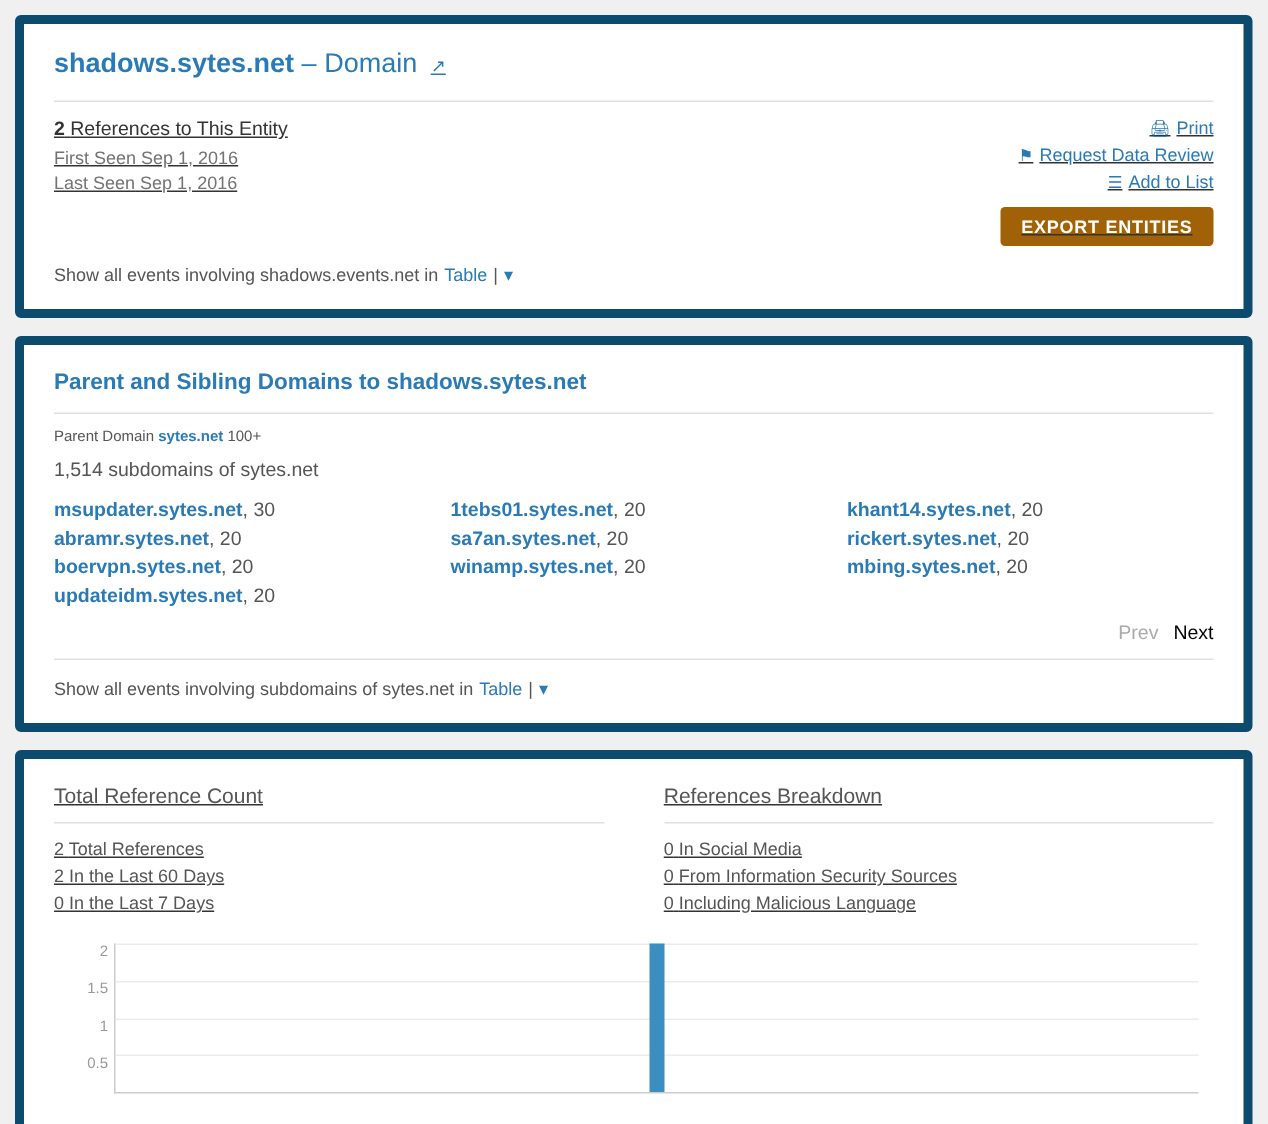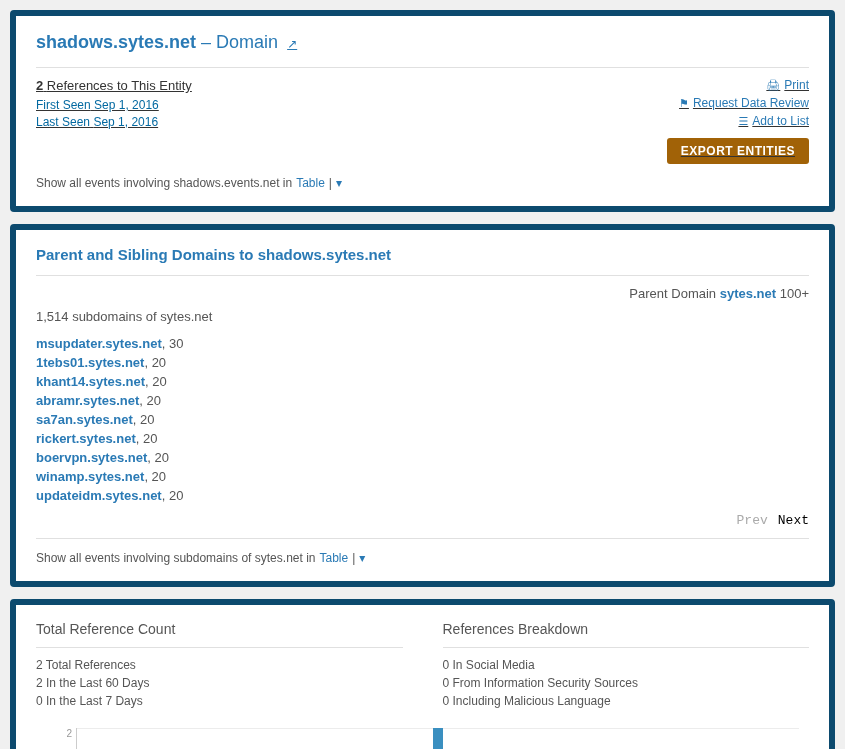--- a/index.html
+++ b/index.html
@@ -38,21 +38,21 @@
       margin: 10px 0;
     }
     .top-section {
       display: flex;
       justify-content: space-between;
       align-items: flex-start;
       text-decoration: underline;
     }
     .entity-meta p {
       margin-bottom: 3px;
-      color: #0369a1;
+      color: #737373;
       font-size: 12px;
     }
     .entity-meta .ref-count {
       font-size: 13px;
       color: #333;
       font-weight: normal;
       margin-bottom: 5px;
     }
     .entity-meta .ref-count strong {
       font-weight: bold;
@@ -100,70 +100,69 @@
       color: #2a7ab5;
       cursor: pointer;
     }
     
     .section-title {
       font-size: 15px;
       color: #2a7ab5;
       margin-bottom: 12px;
     }
     .parent-domain-line {
-      font-size: 13px;
+      font-size: 10px;
       margin-bottom: 8px;
       color: #555;
-      text-align: right;
     }
     .parent-domain-line a {
       color: #2a7ab5;
       text-decoration: none;
       font-weight: bold;
     }
     .subdomain-count {
       font-size: 13px;
       color: #555;
       margin-bottom: 12px;
     }
     .domains-grid {
       display: grid;
-      grid-template-columns: 1fr;
+      grid-template-columns: 1fr 1fr 1fr;
       gap: 4px 20px;
       margin-bottom: 10px;
     }
     .domain-item {
       font-size: 13px;
       color: #555;
     }
     .domain-item a {
       color: #2a7ab5;
       text-decoration: none;
       font-weight: bold;
     }
     .pagination {
       display: flex;
       justify-content: flex-end;
       gap: 10px;
       margin-bottom: 6px;
       font-size: 13px;
-      font-family: Liberation Mono, monospace;
     }
     .pagination .prev {
       color: #aaa;
     }
     .pagination .next {
       color: #000000;
       cursor: pointer;
     }
     
     .stats-section {
       display: flex;
       gap: 40px;
       margin-bottom: 16px;
+      text-decoration: underline;
     }
     .stats-left, .stats-right {
       flex: 1;
     }
     .stats-header {
       font-size: 14px;
       color: #555;
       margin-bottom: 10px;
       font-weight: normal;
     }
@@ -233,20 +232,21 @@
   <p class="subdomain-count">1,514 subdomains of sytes.net</p>
   <div class="domains-grid" id="domains-grid">
   <div class="domain-item"><a href="#">msupdater.sytes.net</a>, 30</div>
       <div class="domain-item"><a href="#">1tebs01.sytes.net</a>, 20</div>
       <div class="domain-item"><a href="#">khant14.sytes.net</a>, 20</div>
       <div class="domain-item"><a href="#">abramr.sytes.net</a>, 20</div>
       <div class="domain-item"><a href="#">sa7an.sytes.net</a>, 20</div>
       <div class="domain-item"><a href="#">rickert.sytes.net</a>, 20</div>
       <div class="domain-item"><a href="#">boervpn.sytes.net</a>, 20</div>
       <div class="domain-item"><a href="#">winamp.sytes.net</a>, 20</div>
+      <div class="domain-item"><a href="#">mbing.sytes.net</a>, 20</div>
       <div class="domain-item"><a href="#">updateidm.sytes.net</a>, 20</div>
     </div>
   <div class="pagination">
     <span class="prev">Prev</span>
     <span class="next">Next</span>
   </div>
   <hr class="separator">
   <div class="show-events">
     <span>Show all events involving subdomains of sytes.net in</span>
     <a href="#">Table</a>

